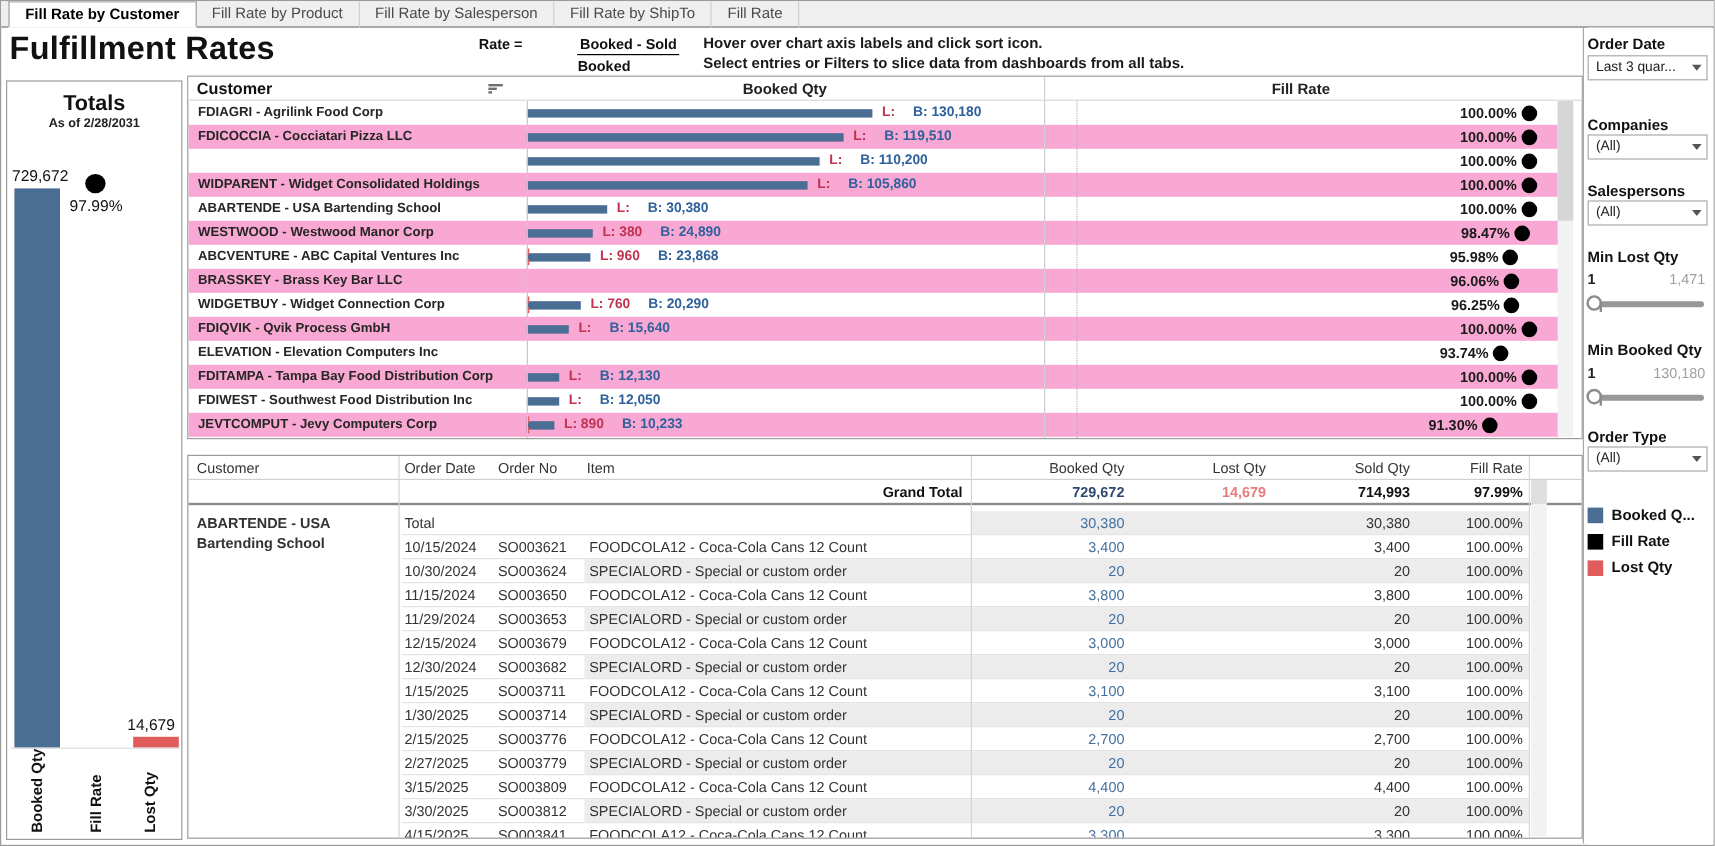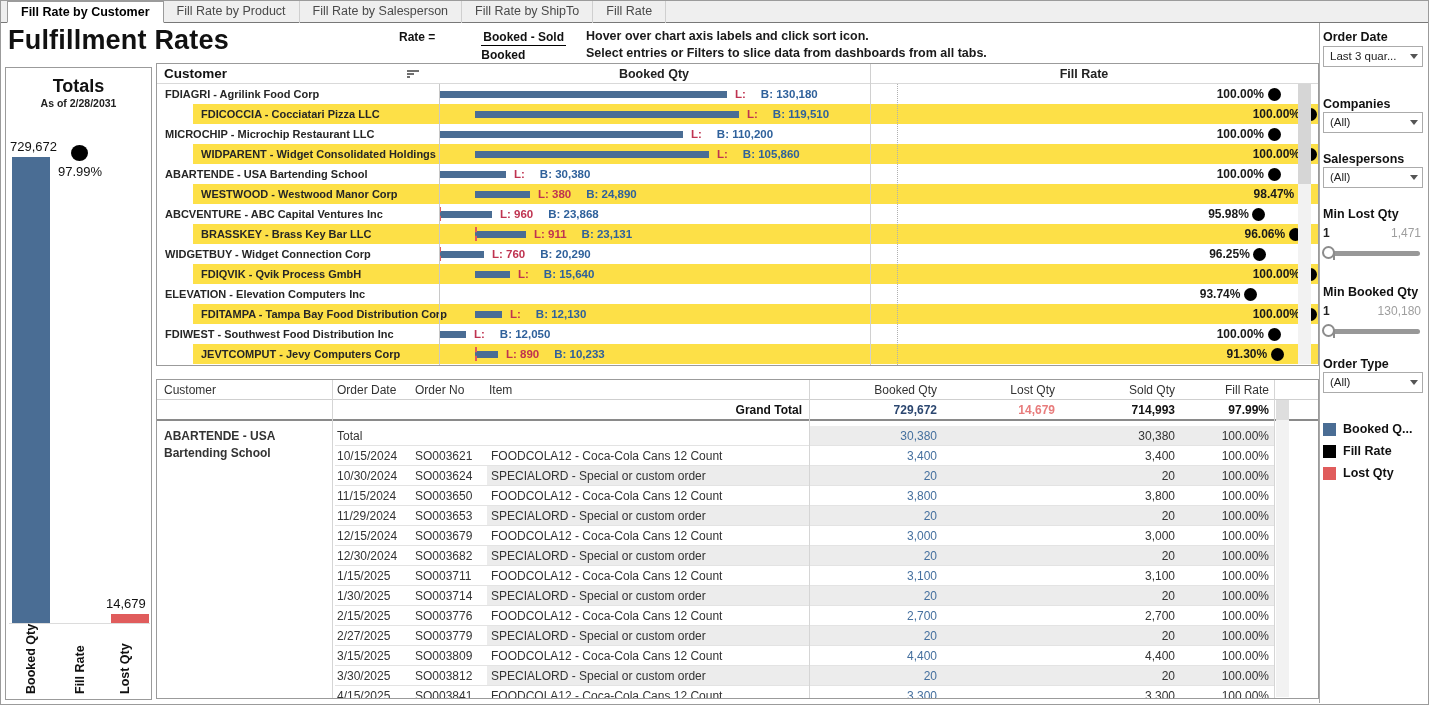--- a/index.html
+++ b/index.html
@@ -42,21 +42,21 @@
   #top-chart{left:155px;top:62px;width:1163px;height:303px;}
   #tc-header{position:absolute;left:0;top:0;width:1161px;height:20px;border-bottom:1px solid #d9d9d9;background:#fff;}
   #tc-h-customer{position:absolute;left:7px;top:2px;font-size:13.5px;font-weight:700;color:#111;}
   #sort-icon{position:absolute;left:250px;top:6px;width:13px;height:9px;cursor:pointer;}
   #sort-icon i{display:block;background:#6f6f6f;height:2px;margin-bottom:1px;}
   #sort-icon i:nth-child(1){width:12px;} #sort-icon i:nth-child(2){width:7px;} #sort-icon i:nth-child(3){width:3px;}
   #tc-h-booked{position:absolute;left:382px;top:3px;width:230px;text-align:center;font-size:12.5px;font-weight:700;color:#222;}
   #tc-h-fill{position:absolute;left:812px;top:3px;width:230px;text-align:center;font-size:12.5px;font-weight:700;color:#222;}
   #tc-rows{position:absolute;left:0;top:20px;width:1143px;}
   .tc-row{position:relative;width:1143px;height:20px;}
-  .tc-row.stripe{background:#fde047;margin-left:36px;}
+  .tc-row.stripe{background:#f9a8d4;}
   .tc-name{position:absolute;left:0;top:0;width:282px;height:20px;line-height:20px;padding-left:8px;font-size:11px;font-weight:600;color:#262626;white-space:nowrap;overflow:hidden;}
   .tc-barcell{position:absolute;left:282px;top:0;width:431px;height:20px;display:flex;align-items:center;}
   .tc-bar{height:7px;background:var(--bar-blue);flex:none;}
   .tick{position:absolute;left:0;top:3px;height:14px;width:0;border-left:2px dashed var(--lost-red);}
   .l-label{font-size:11.5px;font-weight:700;color:var(--label-red);margin-left:8px;white-space:nowrap;}
   .b-label{font-size:11.5px;font-weight:700;color:var(--label-blue);margin-left:15px;white-space:nowrap;}
   .tc-fillcell{position:absolute;left:715px;top:0;width:426px;height:20px;}
   .fill-label{position:absolute;top:3px;width:80px;text-align:right;font-size:12px;font-weight:600;color:#1a1a1a;}
   .fill-dot{position:absolute;top:3.5px;width:13px;height:13px;border-radius:50%;background:var(--dot-black);cursor:pointer;}
   .vline{position:absolute;width:1px;background:#d0d0d0;}
@@ -191,21 +191,20 @@
             <div class="tc-bar" style="width: 264px;"></div>
             <span class="l-label">L:</span>
             <span class="b-label">B: 119,510</span>
           </div>
           <div class="tc-fillcell">
             <div class="fill-label" style="right: 34px;">100.00%</div>
             <div class="fill-dot" style="left: 395.5px;"></div>
           </div>
         </div>
         <div class="tc-row">
-          <div class="tc-name">MICROCHIP  -  Microchip Restaurant LLC</div>
           <div class="tc-barcell">
             <div class="tc-bar" style="width: 244px;"></div>
             <span class="l-label">L:</span>
             <span class="b-label">B: 110,200</span>
           </div>
           <div class="tc-fillcell">
             <div class="fill-label" style="right: 34px;">100.00%</div>
             <div class="fill-dot" style="left: 395.5px;"></div>
           </div>
         </div>
@@ -253,26 +252,20 @@
             <span class="l-label">L: 960</span>
             <span class="b-label">B: 23,868</span>
           </div>
           <div class="tc-fillcell">
             <div class="fill-label" style="right: 49.1554px;">95.98%</div>
             <div class="fill-dot" style="left: 380.345px;"></div>
           </div>
         </div>
         <div class="tc-row stripe">
           <div class="tc-name">BRASSKEY  -  Brass Key Bar LLC</div>
-          <div class="tc-barcell">
-            <div class="tick"></div>
-            <div class="tc-bar" style="width: 51px;"></div>
-            <span class="l-label">L: 911</span>
-            <span class="b-label">B: 23,131</span>
-          </div>
           <div class="tc-fillcell">
             <div class="fill-label" style="right: 48.8538px;">96.06%</div>
             <div class="fill-dot" style="left: 380.646px;"></div>
           </div>
         </div>
         <div class="tc-row">
           <div class="tc-name">WIDGETBUY  -  Widget Connection Corp</div>
           <div class="tc-barcell">
             <div class="tick"></div>
             <div class="tc-bar" style="width: 45px;"></div>

